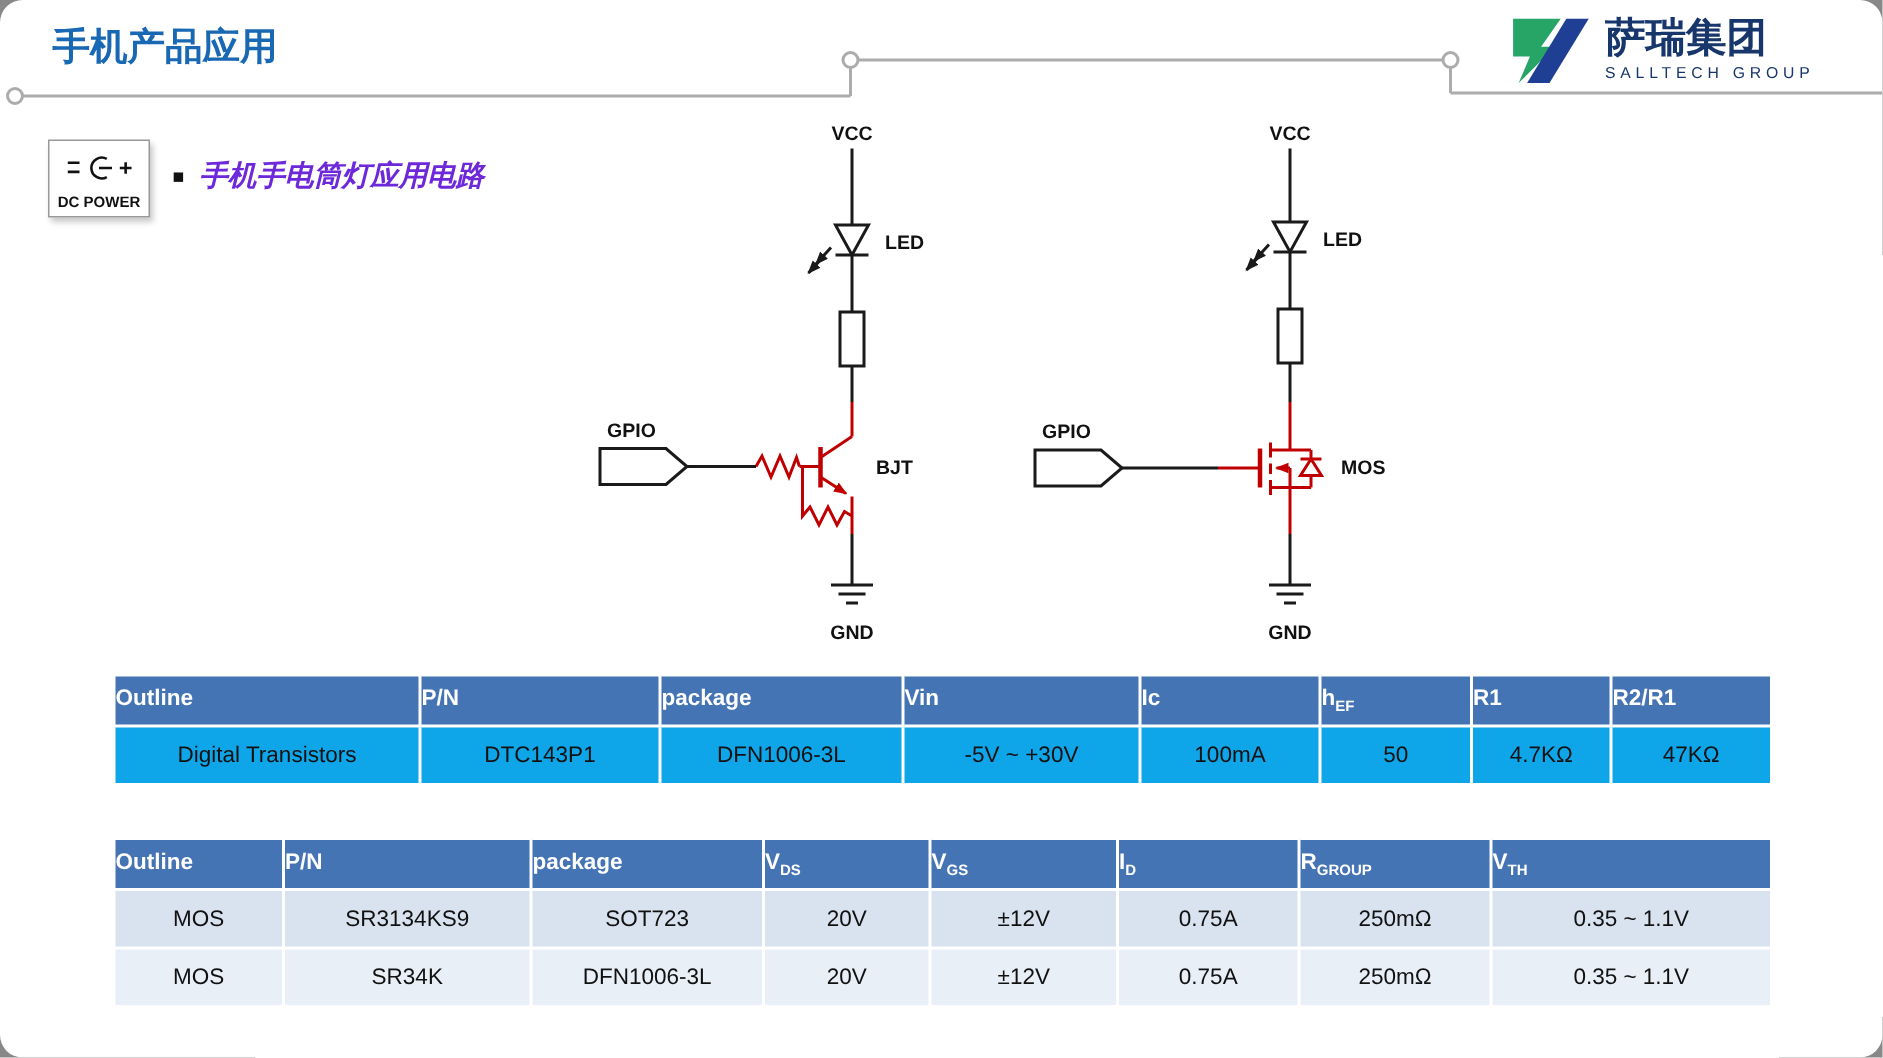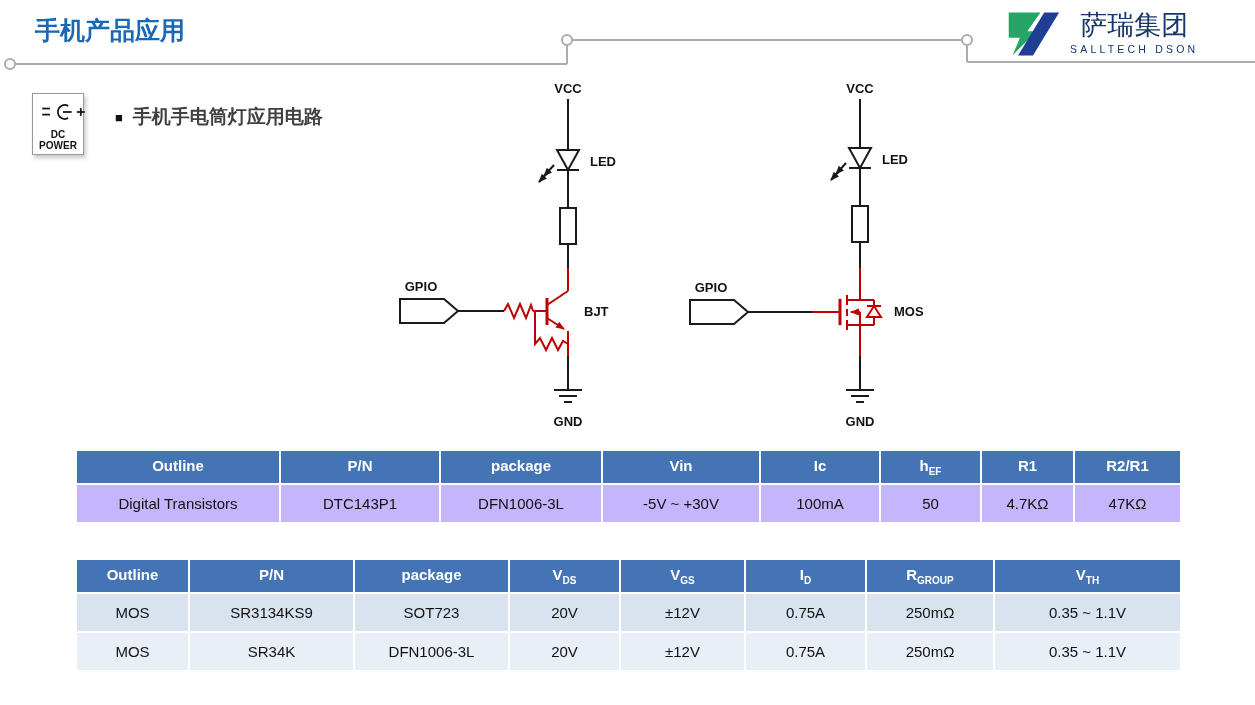--- a/index.html
+++ b/index.html
@@ -1,50 +1,50 @@
 <!DOCTYPE html>
 <html><head>
 <meta charset="utf-8">
 <style>
   * { margin:0; padding:0; box-sizing:border-box; }
   body { background:#888; font-family:"Liberation Sans", sans-serif; }
-  .slide { position:relative; width:1255px; height:705px; background:#fff; overflow:hidden; }
+  .slide { position:relative; width:1255px; height:705px; background:#fff; overflow:hidden;border-radius:15px; }
 
   .page-title { position:absolute; left:35px; top:14px; font-size:25px; font-weight:bold; color:#1868B4; }
 
   .deco { position:absolute; left:0; top:0; pointer-events:none; }
   .deco line { stroke:#ACACAC; stroke-width:2; }
   .deco circle { fill:#fff; stroke:#ACACAC; stroke-width:2; }
 
   .logo { position:absolute; left:1005px; top:8px; display:flex; align-items:center; gap:9px; }
-  .logo-text-name { font-size:27px; font-weight:normal; color:#17366B; line-height:1.05;text-align:center; }
+  .logo-text-name { font-size:27px; font-weight:bold; color:#17366B; line-height:1.05; }
   .logo-text-sub { font-size:10.5px; letter-spacing:3.2px; color:#17366B; margin-top:3px; }
 
-  .badge { position:absolute; left:32px; top:93px; width:52px; background:#fff; border:1px solid #999;
+  .badge { position:absolute; left:32px; top:93px; width:68px; background:#fff; border:1px solid #999;
            box-shadow:2px 3px 4px rgba(0,0,0,.22); text-align:center; padding:5px 2px 3px; }
   .badge-label { font-size:10px; font-weight:bold; color:#111; }
 
   .section-head { position:absolute; left:115px; top:104px; display:flex; align-items:center; gap:10px; }
   .section-bullet { font-size:13px; color:#111; }
-  .section-title { font-size:19px; font-weight:bold; color:#404040; }
+  .section-title { font-size:19px; font-weight:bold; color:#6d28d9;font-style:italic; }
 
   .circuits { position:absolute; left:0; top:75px; }
   .w { stroke:#1A1A1A; stroke-width:2; fill:none; }
   .r { stroke:#C00000; stroke-width:2; fill:none; }
   .rb { stroke:#C00000; stroke-width:3; fill:none; }
   .comp { fill:#fff; stroke:#1A1A1A; stroke-width:2; }
   .lbl { font-family:"Liberation Sans", sans-serif; font-weight:bold; font-size:13px; fill:#111; }
 
   .tbl-wrap1 { position:absolute; left:75px; top:449px; }
   .tbl-wrap2 { position:absolute; left:75px; top:558px; }
   table { border-collapse:collapse; table-layout:fixed; width:1105px; }
   th { background:#4574B4; color:#fff; font-size:15px; font-weight:bold; border:2px solid #fff;
-       text-align:center; height:34px; }
+       text-align:left; height:34px; }
   td { font-size:15px; color:#111; border:2px solid #fff; text-align:center; height:39px; }
-  .t1 td { background:#c4b5fd; }
+  .t1 td { background:#0ea5e9; }
   .t2 tr.row-a td { background:#D9E3F0; }
   .t2 tr.row-b td { background:#E9EFF7; }
   sub { font-size:10px;margin-top:32px; }
 </style>
 </head>
 <body>
 
 <div class="slide">
 
   <h1 class="page-title">手机产品应用</h1>
@@ -60,21 +60,21 @@
     <line x1="967" y1="62" x2="1255" y2="62"></line>
   </svg>
 
   <div class="logo">
     <svg width="56" height="50" viewBox="0 0 60 52">
       <polygon fill="#27A567" points="4,4 38,4 24,24 34,24 8,50 16,31 4,31"></polygon>
       <polygon fill="#1E3F94" points="42,4 58,4 30,50 14,50"></polygon>
     </svg>
     <div>
       <div class="logo-text-name">萨瑞集团</div>
-      <div class="logo-text-sub">SALLTECH DSON</div>
+      <div class="logo-text-sub">SALLTECH GROUP</div>
     </div>
   </div>
 
   <div class="badge">
     <svg width="56" height="26" viewBox="0 0 60 30">
       <line x1="6" y1="11" x2="15" y2="11" stroke="#111" stroke-width="2"></line>
       <line x1="6" y1="18" x2="15" y2="18" stroke="#111" stroke-width="2"></line>
       <path d="M36,8 A8,8 0 1 0 36,22" fill="none" stroke="#111" stroke-width="2"></path>
       <line x1="30" y1="15" x2="40" y2="15" stroke="#111" stroke-width="2"></line>
       <line x1="46" y1="15" x2="55" y2="15" stroke="#111" stroke-width="2"></line>

